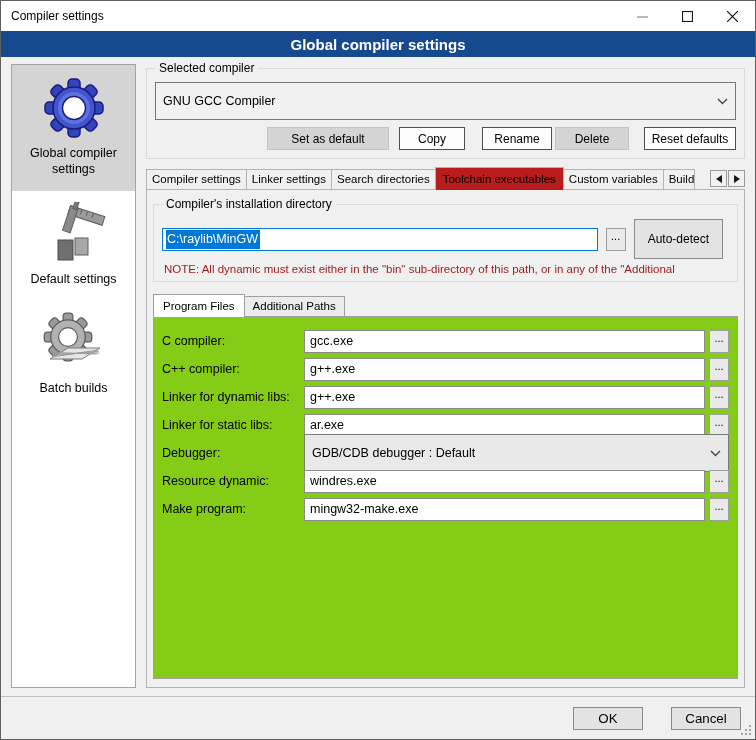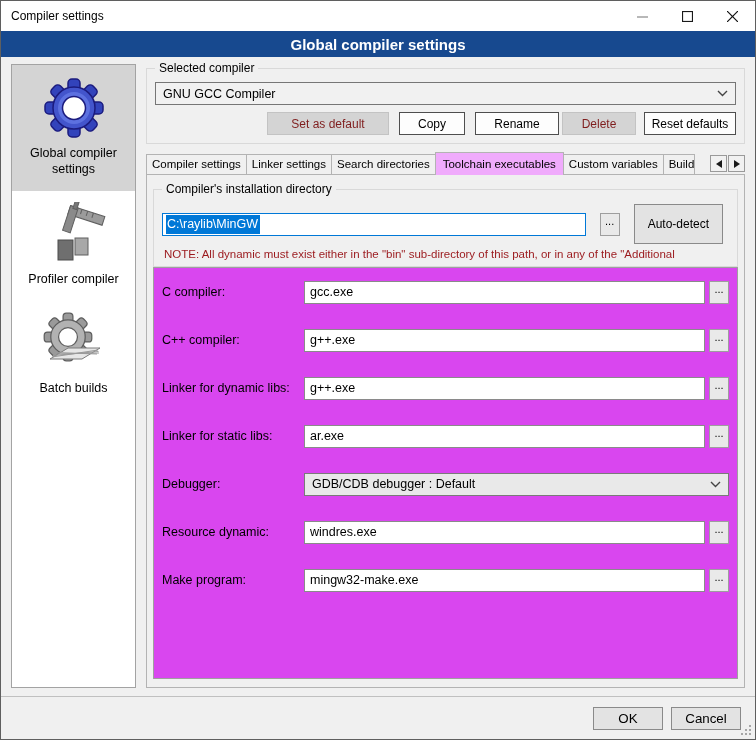--- a/index.html
+++ b/index.html
@@ -34,77 +34,77 @@
   
   .content { flex:1; display:flex; flex-direction:column; min-width:0; }
 
   
   .groupbox { position:relative; border:1px solid #d9d9d9; background:#f0f0f0; }
   .gb-legend { position:absolute; top:-8px; left:8px; background:#f0f0f0; padding:0 4px; font-size:12px; }
 
   .gb-compiler { margin-top:4px; padding:13px 8px 8px 8px; flex:none; }
 
   
-  .combobox { height:23px; border:1px solid #767676; background:#f1f1f1; display:flex;
+  .combobox { height:38px; border:1px solid #767676; background:#f1f1f1; display:flex;
               align-items:center; padding:0 7px; cursor:default; }
   .combobox .combo-text { flex:1; font-size:12.5px; white-space:nowrap; overflow:hidden; }
   .chev { flex:none; margin-left:4px; display:flex; }
 
   
   .btnrow { margin-top:7px; display:flex; align-items:center; }
   .btn { height:23px; font-family:"Liberation Sans",sans-serif; font-size:12px;
          background:#fdfdfd; border:1px solid #4e4e4e; cursor:default; }
-  .btn.disabled { background:#d4d4d4; border:1px solid #c3c3c3; color:#7f1d1d; }
+  .btn.disabled { background:#d4d4d4; border:1px solid #c3c3c3; color:#000000; }
   .b-setdef { width:122px; margin-left:112px; }
   .b-copy   { width:66px; margin-left:10px; }
-  .b-rename { width:84px; margin-left:10px; }
+  .b-rename { width:70px; margin-left:17px; }
   .b-delete { width:74px; margin-left:3px; }
   .b-reset  { width:92px; margin-left:auto;text-align:center; }
 
   
   .tabstrip { margin-top:8px; display:flex; align-items:flex-end; position:relative; z-index:2; flex:none; }
   .tab { border:1px solid #b3b3b3; border-bottom:none; background:#f0f0f0; padding:3px 5px 4px 5px;
          font-size:11.5px; white-space:nowrap; margin-right:-1px; cursor:default; }
-  .tab.active { background:#f0abfc; padding:5px 7px 5px 7px; position:relative; margin-bottom:-1px; z-index:3; }
+  .tab.active { background:#b91c1c; padding:5px 7px 5px 7px; position:relative; margin-bottom:-1px; z-index:3; }
   .tab-clip { max-width:40px; overflow:hidden; padding-right:0; }
   .tab-arrows { margin-left:auto; display:flex; gap:1px; padding-bottom:2px; }
   .arrowbtn { width:17px; height:17px; background:#f1f1f1; border:1px solid #9a9a9a;
               display:flex; align-items:center; justify-content:center; cursor:default; }
 
   
   .main-panel { flex:1; border:1px solid #b3b3b3; background:#f0f0f0; padding:10px 6px 8px 6px;
                 display:flex; flex-direction:column; min-height:0; }
 
   .gb-install { margin-top:4px; padding:14px 14px 4px 8px; flex:none; }
-  .pathrow { display:flex; align-items:center; gap:14px; }
+  .pathrow { display:flex; align-items:center; gap:8px; }
   .textfield { flex:1; height:23px; border:1px solid #0078d7; background:#fff; display:flex;
                align-items:center; padding:0 3px; font-size:12.5px; overflow:hidden; cursor:text; }
   .textfield .sel { background:#0078d7; color:#fff; padding:2px 2px 3px 1px; white-space:nowrap; }
   .browse { width:20px; height:23px; flex:none; background:#e9e9e9; border:1px solid #9e9e9e;
             font-size:11px; line-height:10px; padding-bottom:6px; cursor:default; }
   .b-autodetect { height:40px; padding:0 13px; background:#e3e3e3; border:1px solid #8a8a8a; }
   .note { margin:4px 0 2px 2px; color:#9b191d; font-size:11.5px; white-space:nowrap; overflow:hidden; }
 
   
   .subtabstrip { margin-top:12px; display:flex; align-items:flex-end; position:relative; z-index:2; flex:none; }
   .subtab { border:1px solid #9f9f9f; border-bottom:none; background:#ececec; padding:3px 8px 4px 8px;
             font-size:11.5px; margin-right:-1px; cursor:default; }
   .subtab.active { background:#ffffff; padding:5px 9px; position:relative; margin-bottom:-1px; z-index:3; }
 
-  .subpage { flex:1; background:#d946ef; border:1px solid #9f9f9f; padding:12px 8px 8px 8px;
-             display:flex; flex-direction:column; gap:24px; min-height:0; }
+  .subpage { flex:1; background:#84cc16; border:1px solid #9f9f9f; padding:12px 8px 8px 8px;
+             display:flex; flex-direction:column; gap:4px; min-height:0; }
   .frow { display:flex; align-items:center; gap:4px; height:24px; flex:none; }
   .flabel { width:138px; flex:none; font-size:12.5px; }
   .finput { flex:1; height:23px; border:1px solid #8a8a8a; background:#fff; padding:0 5px;
             font-family:"Liberation Sans",sans-serif; font-size:12.5px; outline:none; }
   .combobox.fullrow { flex:1; background:#e9e9e9; border:1px solid #7a7a7a; }
 
   
   .footer { height:43px; flex:none; border-top:1px solid #c0c0c0; display:flex; align-items:center;
-            justify-content:flex-end; gap:8px; padding-right:14px; position:relative; }
+            justify-content:flex-end; gap:28px; padding-right:14px; position:relative; }
   .footer-btn { width:70px; height:23px; background:#e3e3e3; border:1px solid #8a8a8a; }
   .resize-grip { position:absolute; right:3px; bottom:3px; width:12px; height:12px; }
   .grip-dot { position:absolute; left:0; top:0; width:2px; height:2px; background:transparent;
               box-shadow: 9px 1px #a6a6a6, 9px 5px #a6a6a6, 5px 5px #a6a6a6,
                           9px 9px #a6a6a6, 5px 9px #a6a6a6, 1px 9px #a6a6a6; }
 </style>
 </head>
 <body>
 
 <div class="window">
@@ -163,21 +163,21 @@
             <line x1="26" y1="6" x2="26" y2="11" stroke="#5f5f5f"></line>
             <line x1="32" y1="6" x2="32" y2="11" stroke="#5f5f5f"></line>
             <line x1="38" y1="6" x2="38" y2="11" stroke="#5f5f5f"></line>
             <line x1="44" y1="6" x2="44" y2="11" stroke="#5f5f5f"></line>
             <rect x="20" y="6" width="8" height="26" fill="#8a8a8a" stroke="#5f5f5f"></rect>
             <rect x="23" y="0" width="4" height="8" fill="#777" stroke="#5f5f5f"></rect>
           </g>
           <rect x="16" y="38" width="15" height="20" fill="#6f6f6f" stroke="#4d4d4d"></rect>
           <rect x="33" y="36" width="13" height="17" fill="#a8a8a8" stroke="#5f5f5f"></rect>
         </svg>
-        <span class="side-label">Profiler compiler</span>
+        <span class="side-label">Default settings</span>
       </div>
 
       <div class="side-item">
         <svg class="side-icon" viewBox="0 0 64 64">
           <g transform="translate(26,26) scale(0.82)">
             <g fill="#9a9a9a" stroke="#5e5e5e" stroke-width="1.5">
               <rect x="-6" y="-29" width="12" height="58" rx="4"></rect>
               <rect x="-6" y="-29" width="12" height="58" rx="4" transform="rotate(45)"></rect>
               <rect x="-6" y="-29" width="12" height="58" rx="4" transform="rotate(90)"></rect>
               <rect x="-6" y="-29" width="12" height="58" rx="4" transform="rotate(135)"></rect>
@@ -246,20 +246,24 @@
           <div class="pathrow">
             <div class="textfield" role="textbox">
               <span class="sel">C:\raylib\MinGW</span>
             </div>
             <button class="browse">...</button>
             <button class="btn b-autodetect">Auto-detect</button>
           </div>
           <div class="note">NOTE: All dynamic must exist either in the "bin" sub-directory of this path, or in any of the "Additional</div>
         </div>
 
+        <div class="subtabstrip">
+          <div class="subtab active">Program Files</div>
+          <div class="subtab">Additional Paths</div>
+        </div>
 
         <div class="subpage">
 
           <div class="frow">
             <span class="flabel">C compiler:</span>
             <input class="finput" value="gcc.exe" style="">
             <button class="browse">...</button>
           </div>
 
           <div class="frow">

